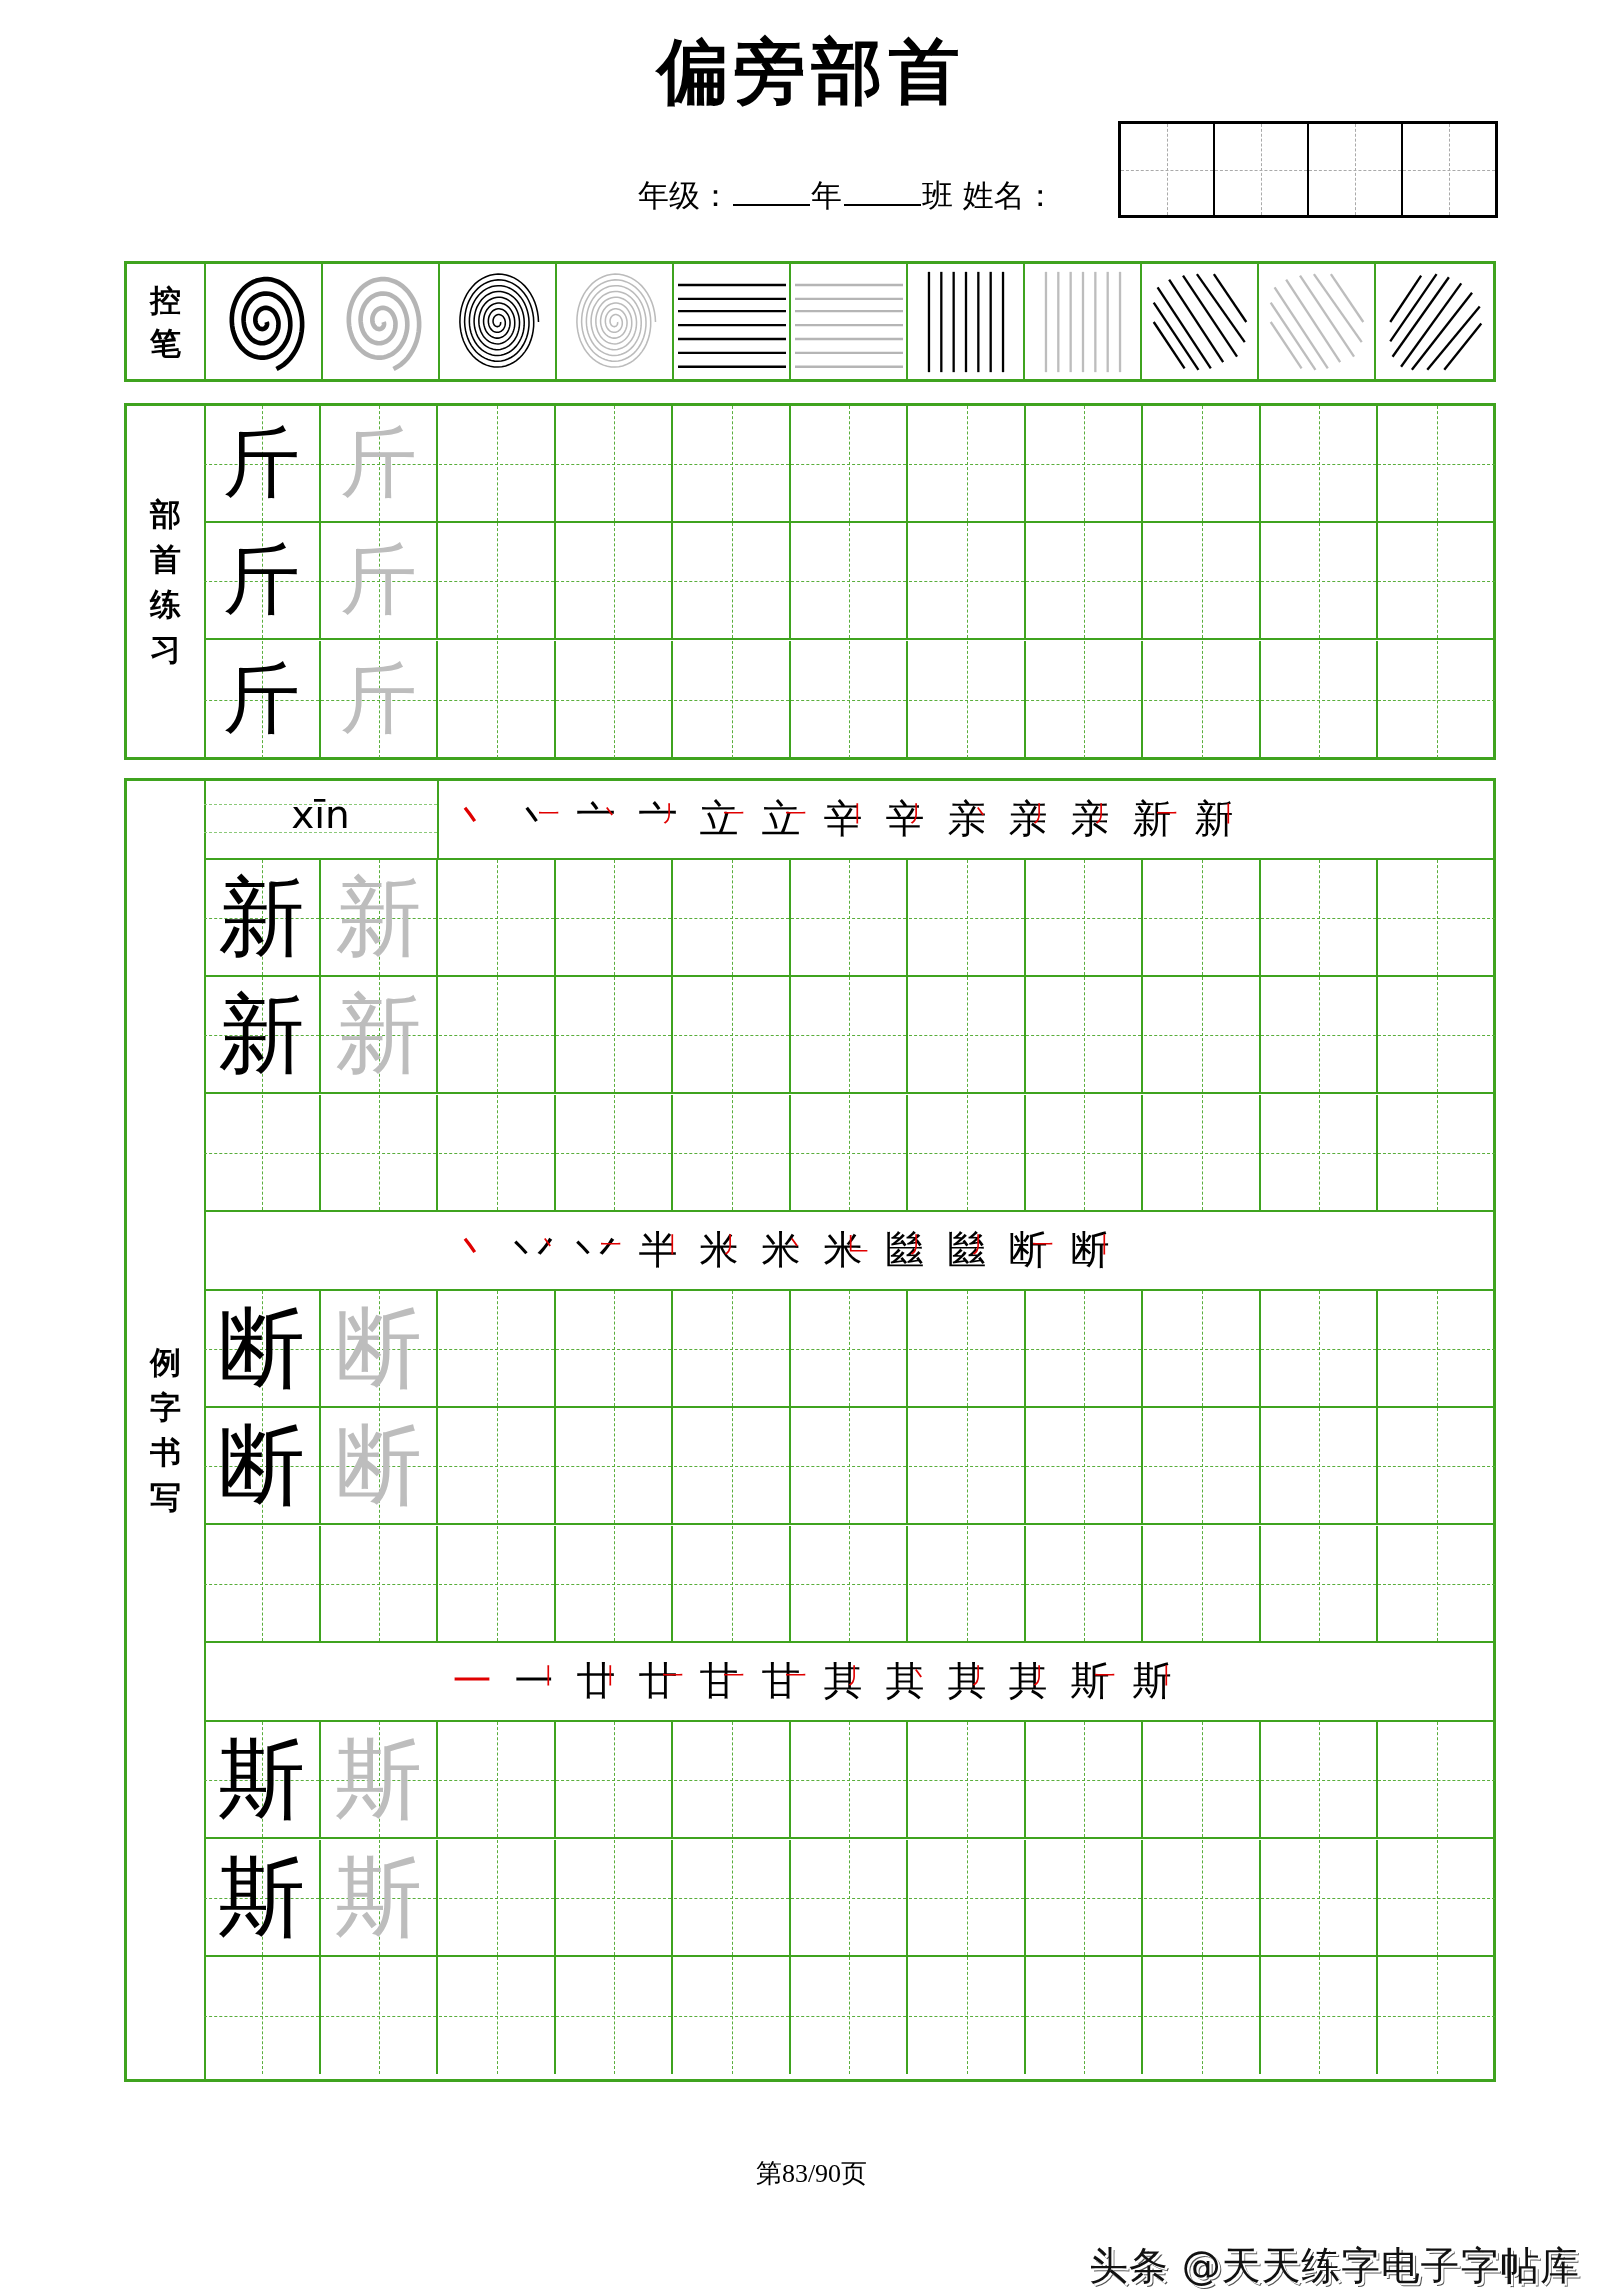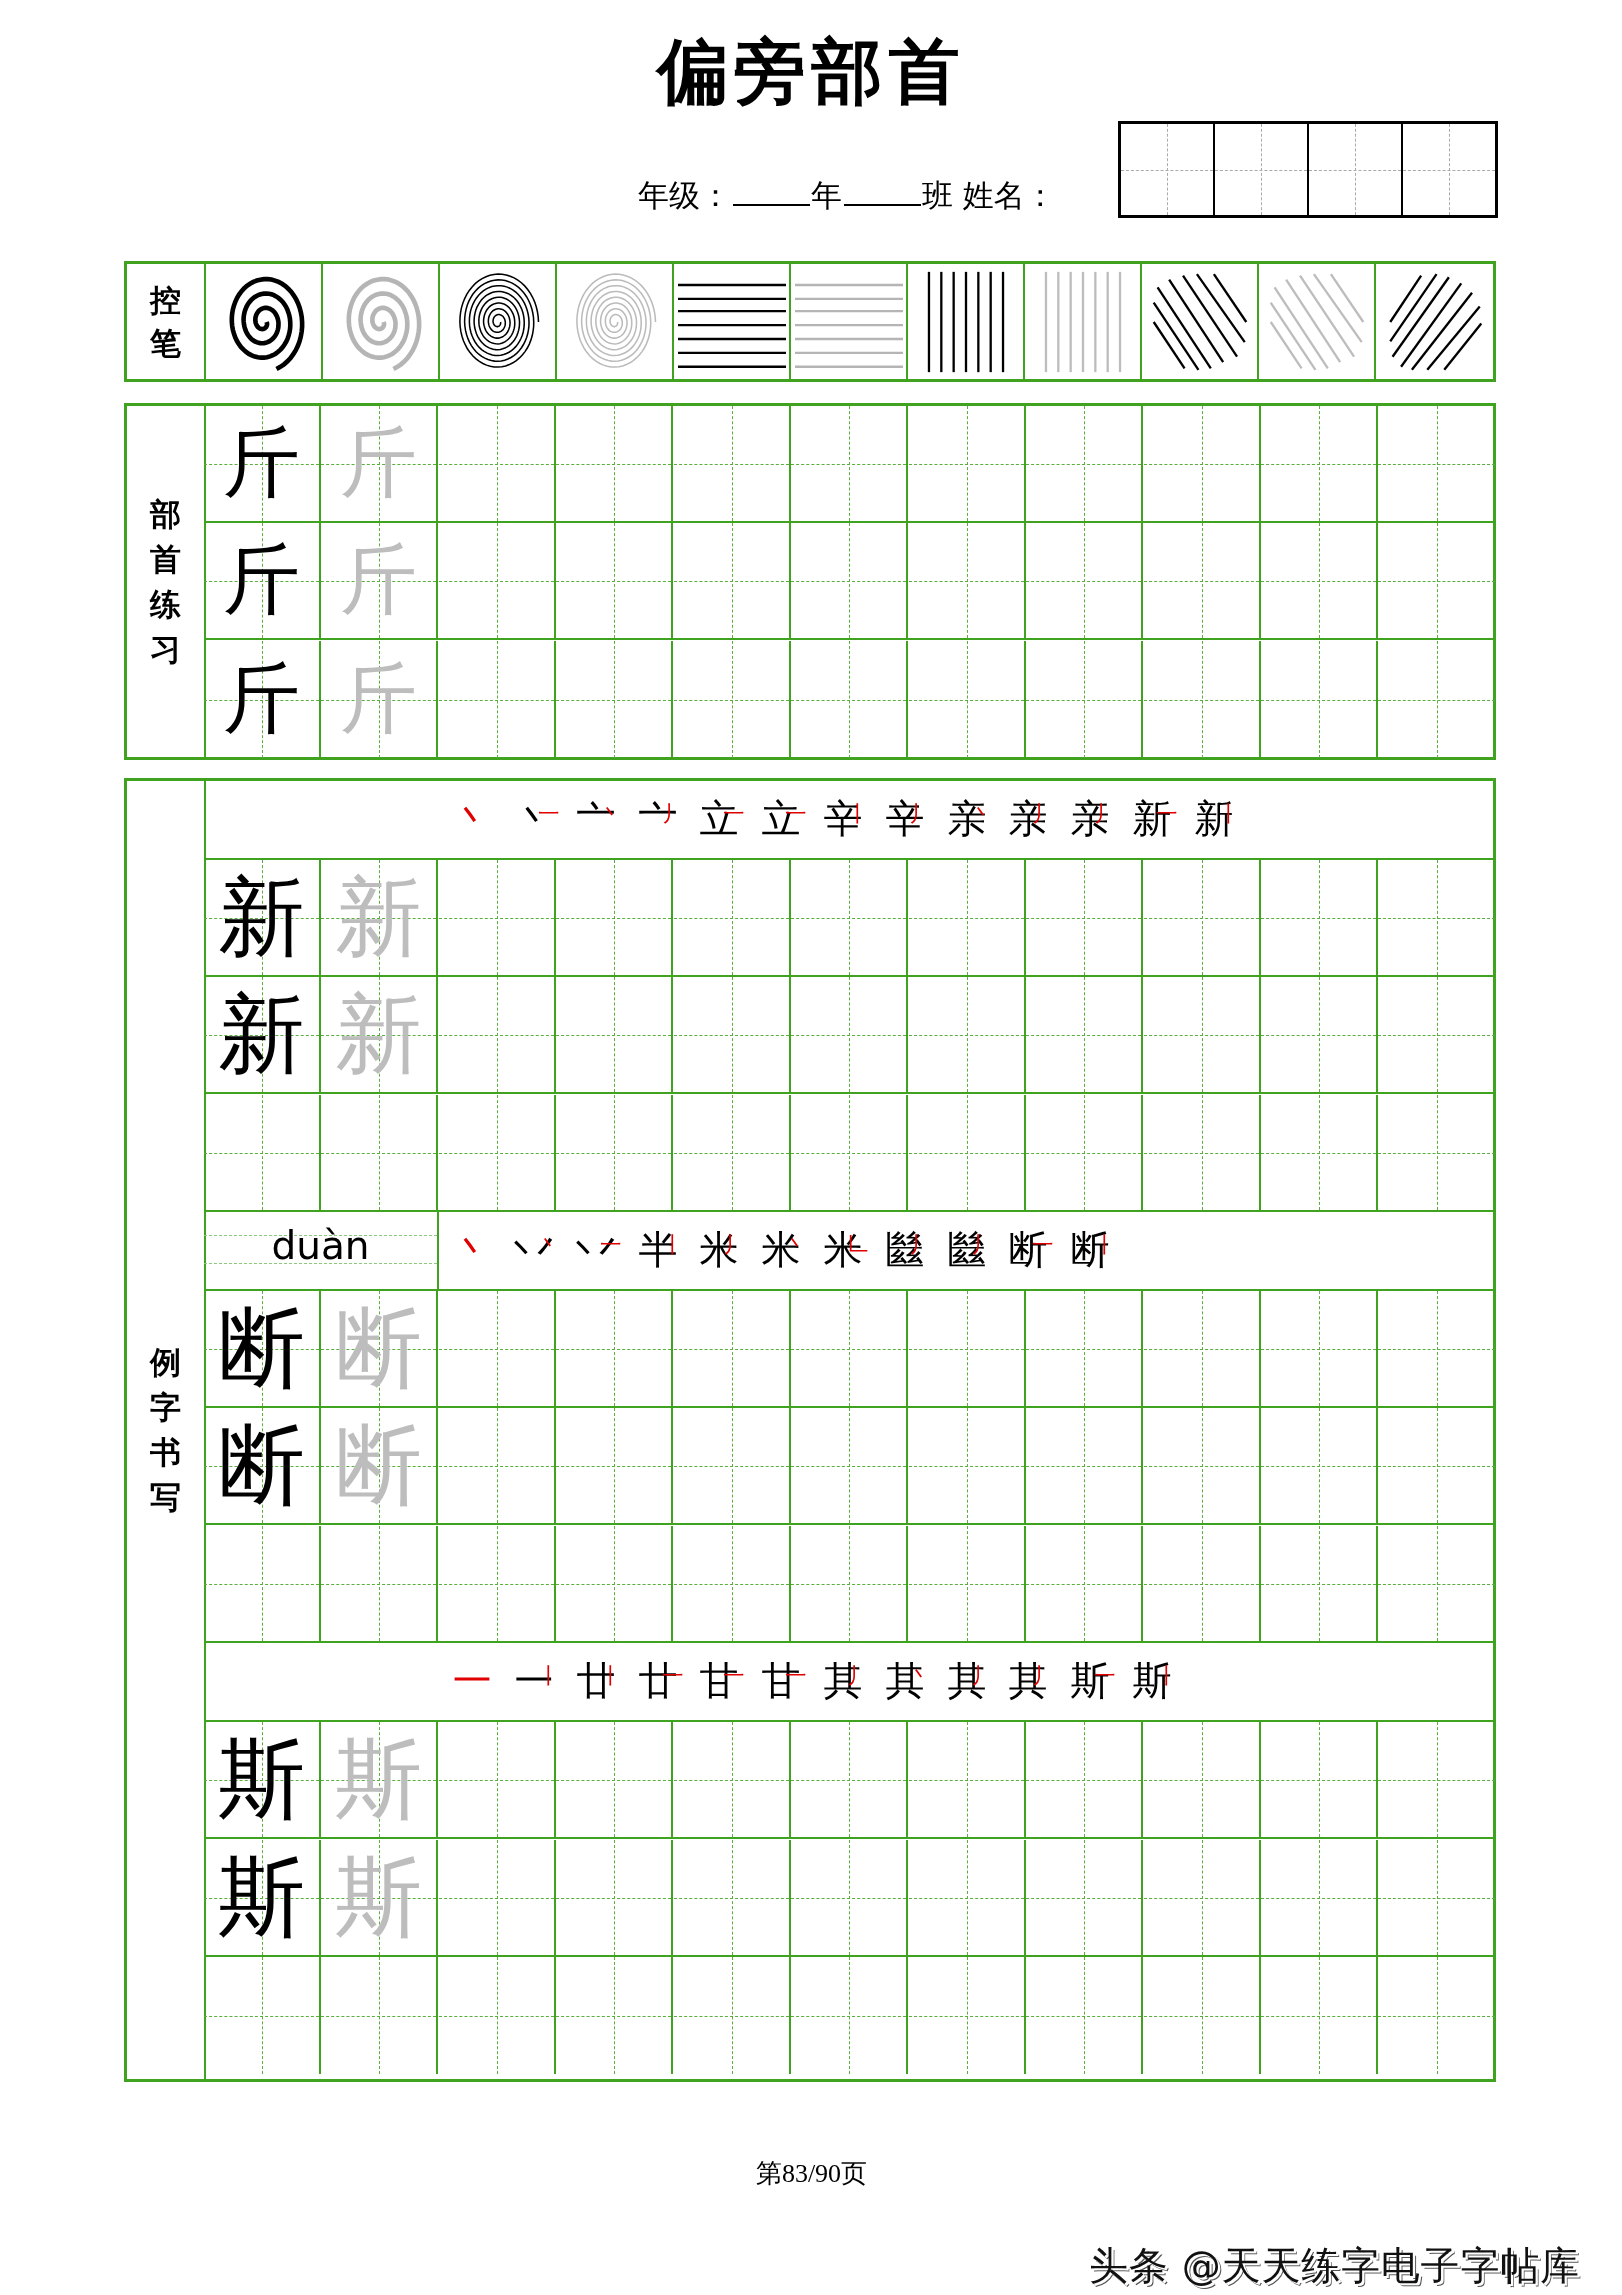--- a/index.html
+++ b/index.html
@@ -241,20 +241,25 @@
 
 <div class="abs sec box" style="top:778px;height:1304px;">
   <div class="lab">
     <span>例</span>
     <span>字</span>
     <span>书</span>
     <span>写</span>
   </div>
   <div class="grid" id="example-grid" style="top:0;bottom:0;">
       <div class="pyrow" style="top: 0px;">
+        <div class="pybox">
+          <div class="l1"></div>
+          <div class="l2"></div>
+          <div class="py">xīn</div>
+        </div>
         <div class="strokes">
           <div class="step" style="left: 6.2px;"><span class="new">丶</span></div>
           <div class="step" style="left: 68px;"><span>丶</span><span class="new" style="position: absolute; right: 1.5px; top: -4.6px; font-size: 21.6px;">一</span></div>
           <div class="step" style="left: 130px;"><span>亠</span><span class="new" style="position: absolute; right: 1.5px; top: -4.6px; font-size: 21.6px;">丶</span></div>
           <div class="step" style="left: 192px;"><span>亠</span><span class="new" style="position: absolute; right: 1.5px; top: -4.6px; font-size: 21.6px;">丿</span></div>
           <div class="step" style="left: 253px;"><span>立</span><span class="new" style="position: absolute; right: 1.5px; top: -4.6px; font-size: 21.6px;">一</span></div>
           <div class="step" style="left: 315px;"><span>立</span><span class="new" style="position: absolute; right: 1.5px; top: -4.6px; font-size: 21.6px;">一</span></div>
           <div class="step" style="left: 377px;"><span>辛</span><span class="new" style="position: absolute; right: 1.5px; top: -4.6px; font-size: 21.6px;">丨</span></div>
           <div class="step" style="left: 439px;"><span>辛</span><span class="new" style="position: absolute; right: 1.5px; top: -4.6px; font-size: 21.6px;">丿</span></div>
           <div class="step" style="left: 501px;"><span>亲</span><span class="new" style="position: absolute; right: 1.5px; top: -4.6px; font-size: 21.6px;">丶</span></div>
@@ -305,25 +310,20 @@
         <div class="cell" style="left: 352px;"></div>
         <div class="cell" style="left: 470px;"></div>
         <div class="cell" style="left: 587px;"></div>
         <div class="cell" style="left: 705px;"></div>
         <div class="cell" style="left: 822px;"></div>
         <div class="cell" style="left: 940px;"></div>
         <div class="cell" style="left: 1057px;"></div>
         <div class="cell" style="left: 1174px; border-right: none;"></div>
       </div>
       <div class="pyrow" style="top: 431px;">
-        <div class="pybox">
-          <div class="l1"></div>
-          <div class="l2"></div>
-          <div class="py">duàn</div>
-        </div>
         <div class="strokes">
           <div class="step" style="left: 6.2px;"><span class="new">丶</span></div>
           <div class="step" style="left: 68px;"><span>丷</span><span class="new" style="position: absolute; right: 1.5px; top: -4.6px; font-size: 21.6px;">丶</span></div>
           <div class="step" style="left: 130px;"><span>丷</span><span class="new" style="position: absolute; right: 1.5px; top: -4.6px; font-size: 21.6px;">一</span></div>
           <div class="step" style="left: 192px;"><span>半</span><span class="new" style="position: absolute; right: 1.5px; top: -4.6px; font-size: 21.6px;">丨</span></div>
           <div class="step" style="left: 253px;"><span>米</span><span class="new" style="position: absolute; right: 1.5px; top: -4.6px; font-size: 21.6px;">丿</span></div>
           <div class="step" style="left: 315px;"><span>米</span><span class="new" style="position: absolute; right: 1.5px; top: -4.6px; font-size: 21.6px;">丶</span></div>
           <div class="step" style="left: 377px;"><span>米</span><span class="new" style="position: absolute; right: 1.5px; top: -4.6px; font-size: 21.6px;">𠃊</span></div>
           <div class="step" style="left: 439px;"><span>㡭</span><span class="new" style="position: absolute; right: 1.5px; top: -4.6px; font-size: 21.6px;">丿</span></div>
           <div class="step" style="left: 501px;"><span>㡭</span><span class="new" style="position: absolute; right: 1.5px; top: -4.6px; font-size: 21.6px;">丿</span></div>

